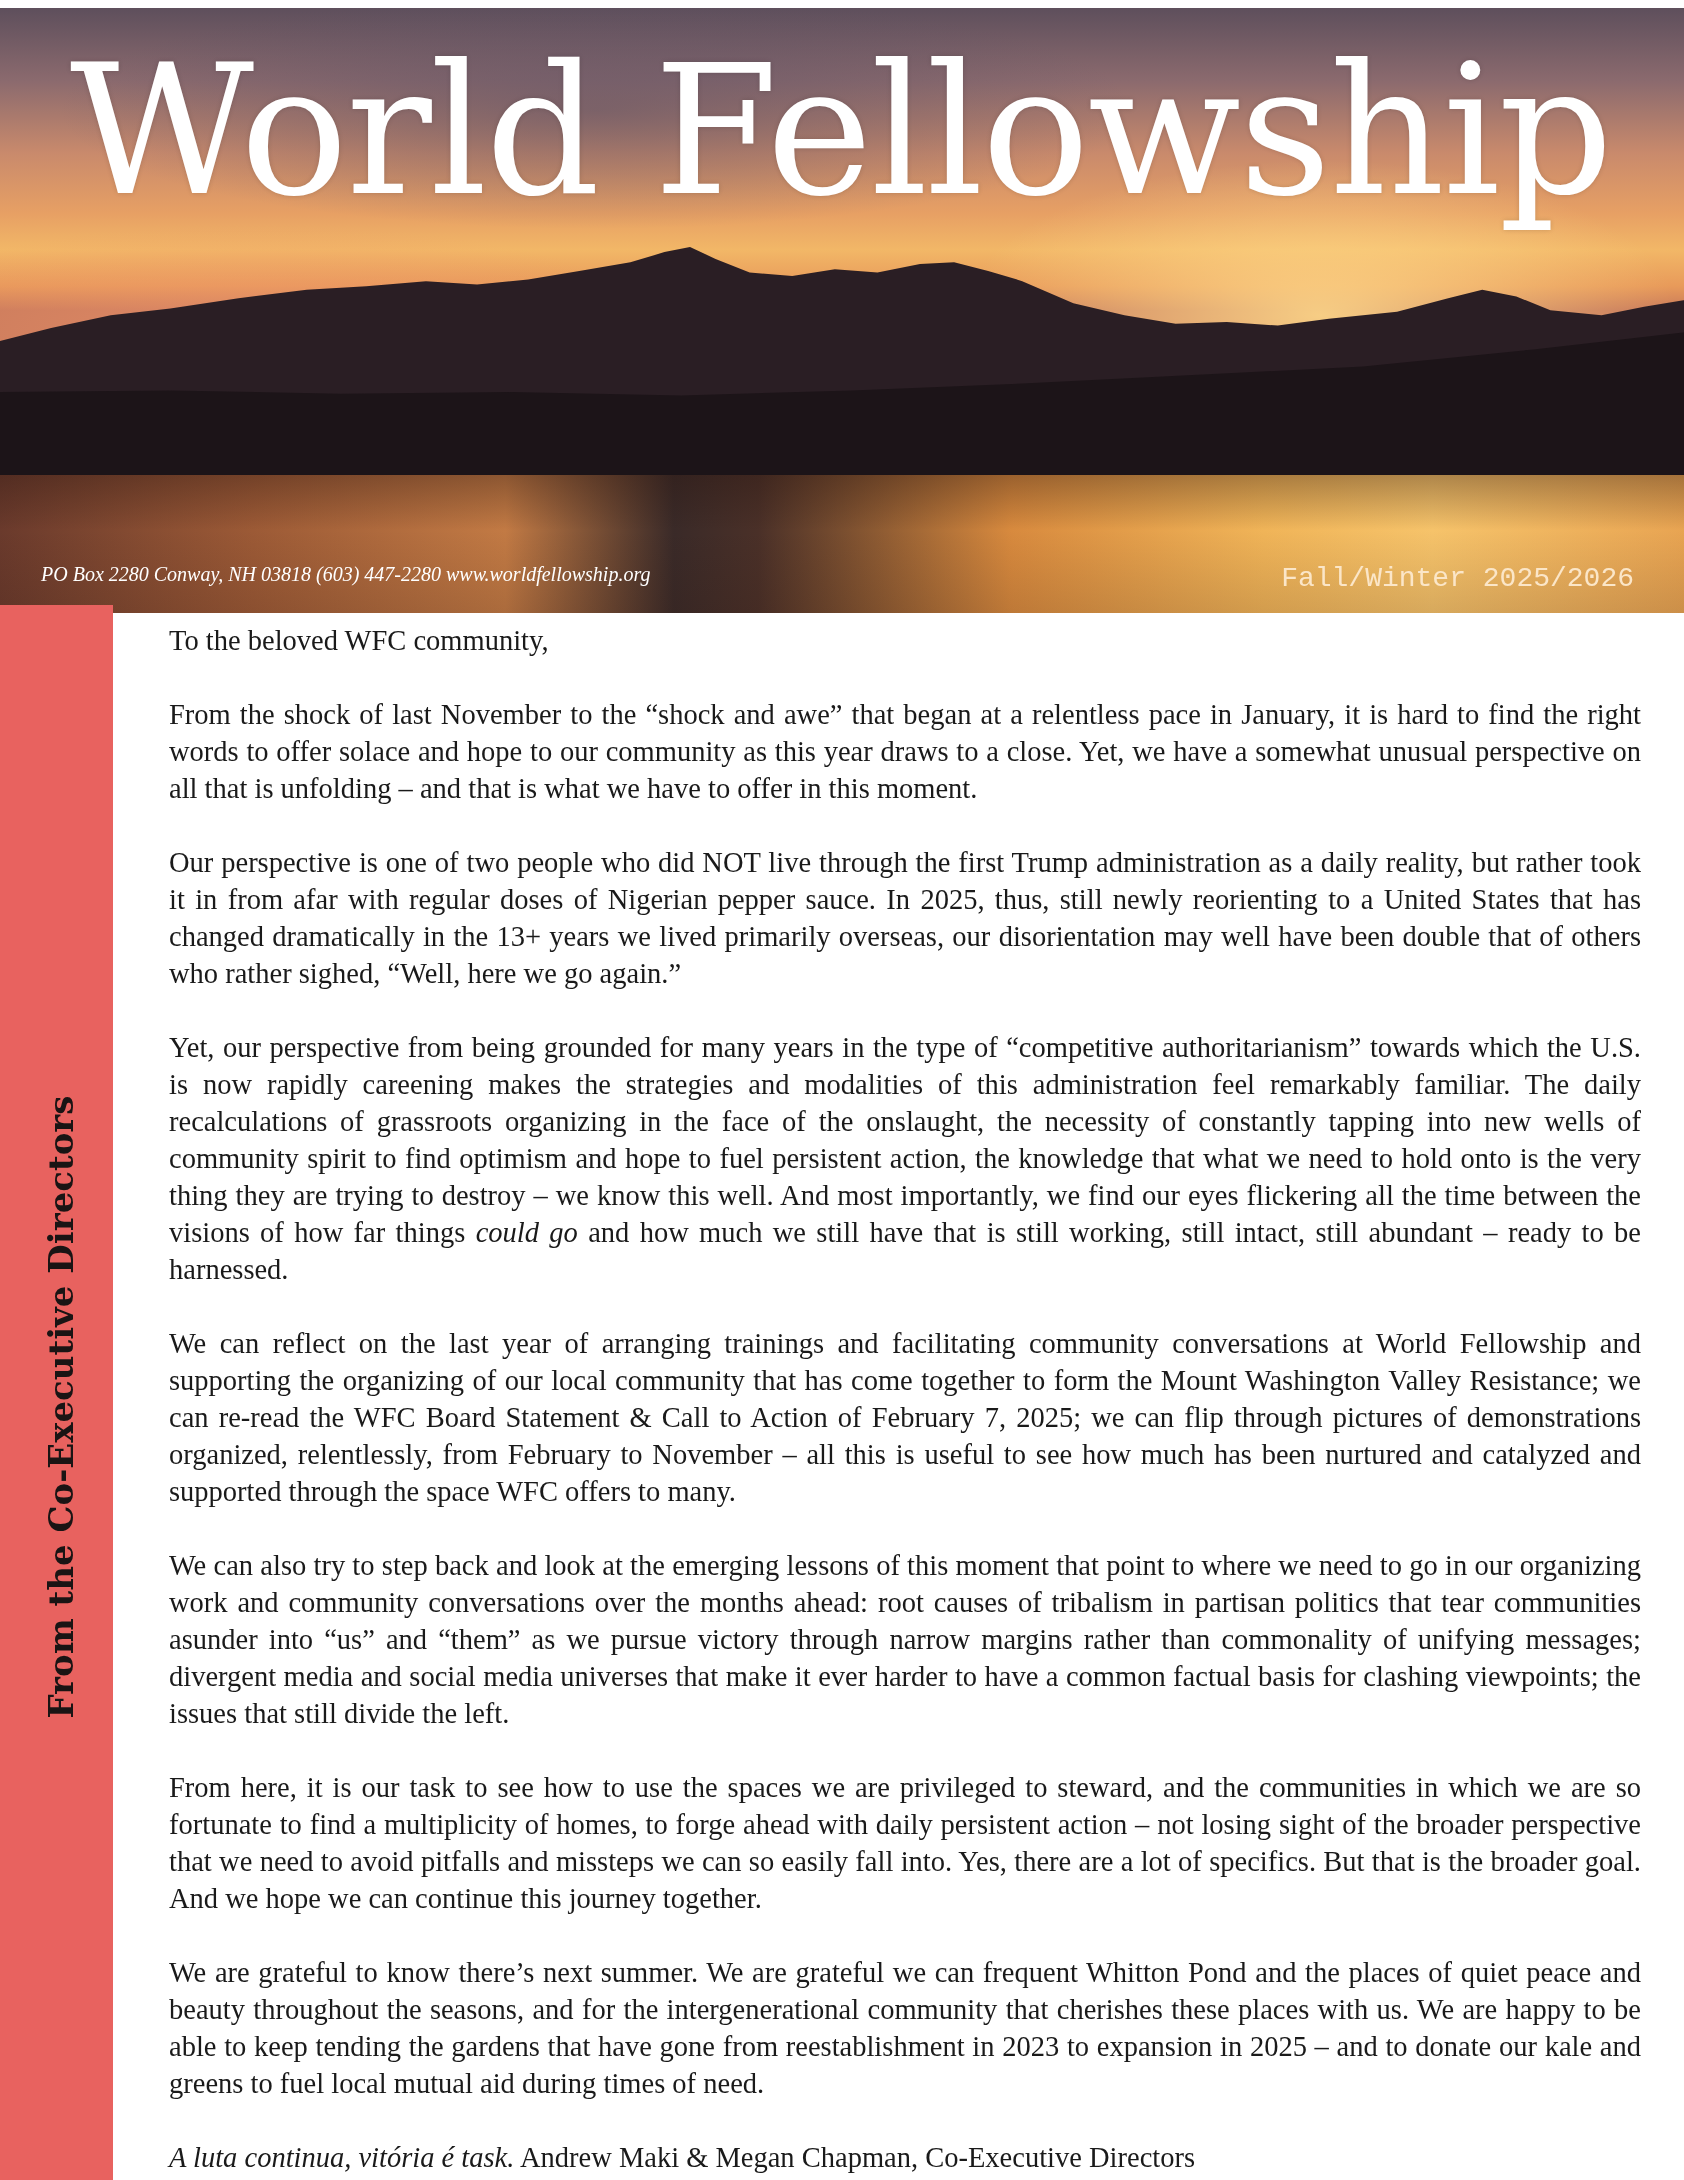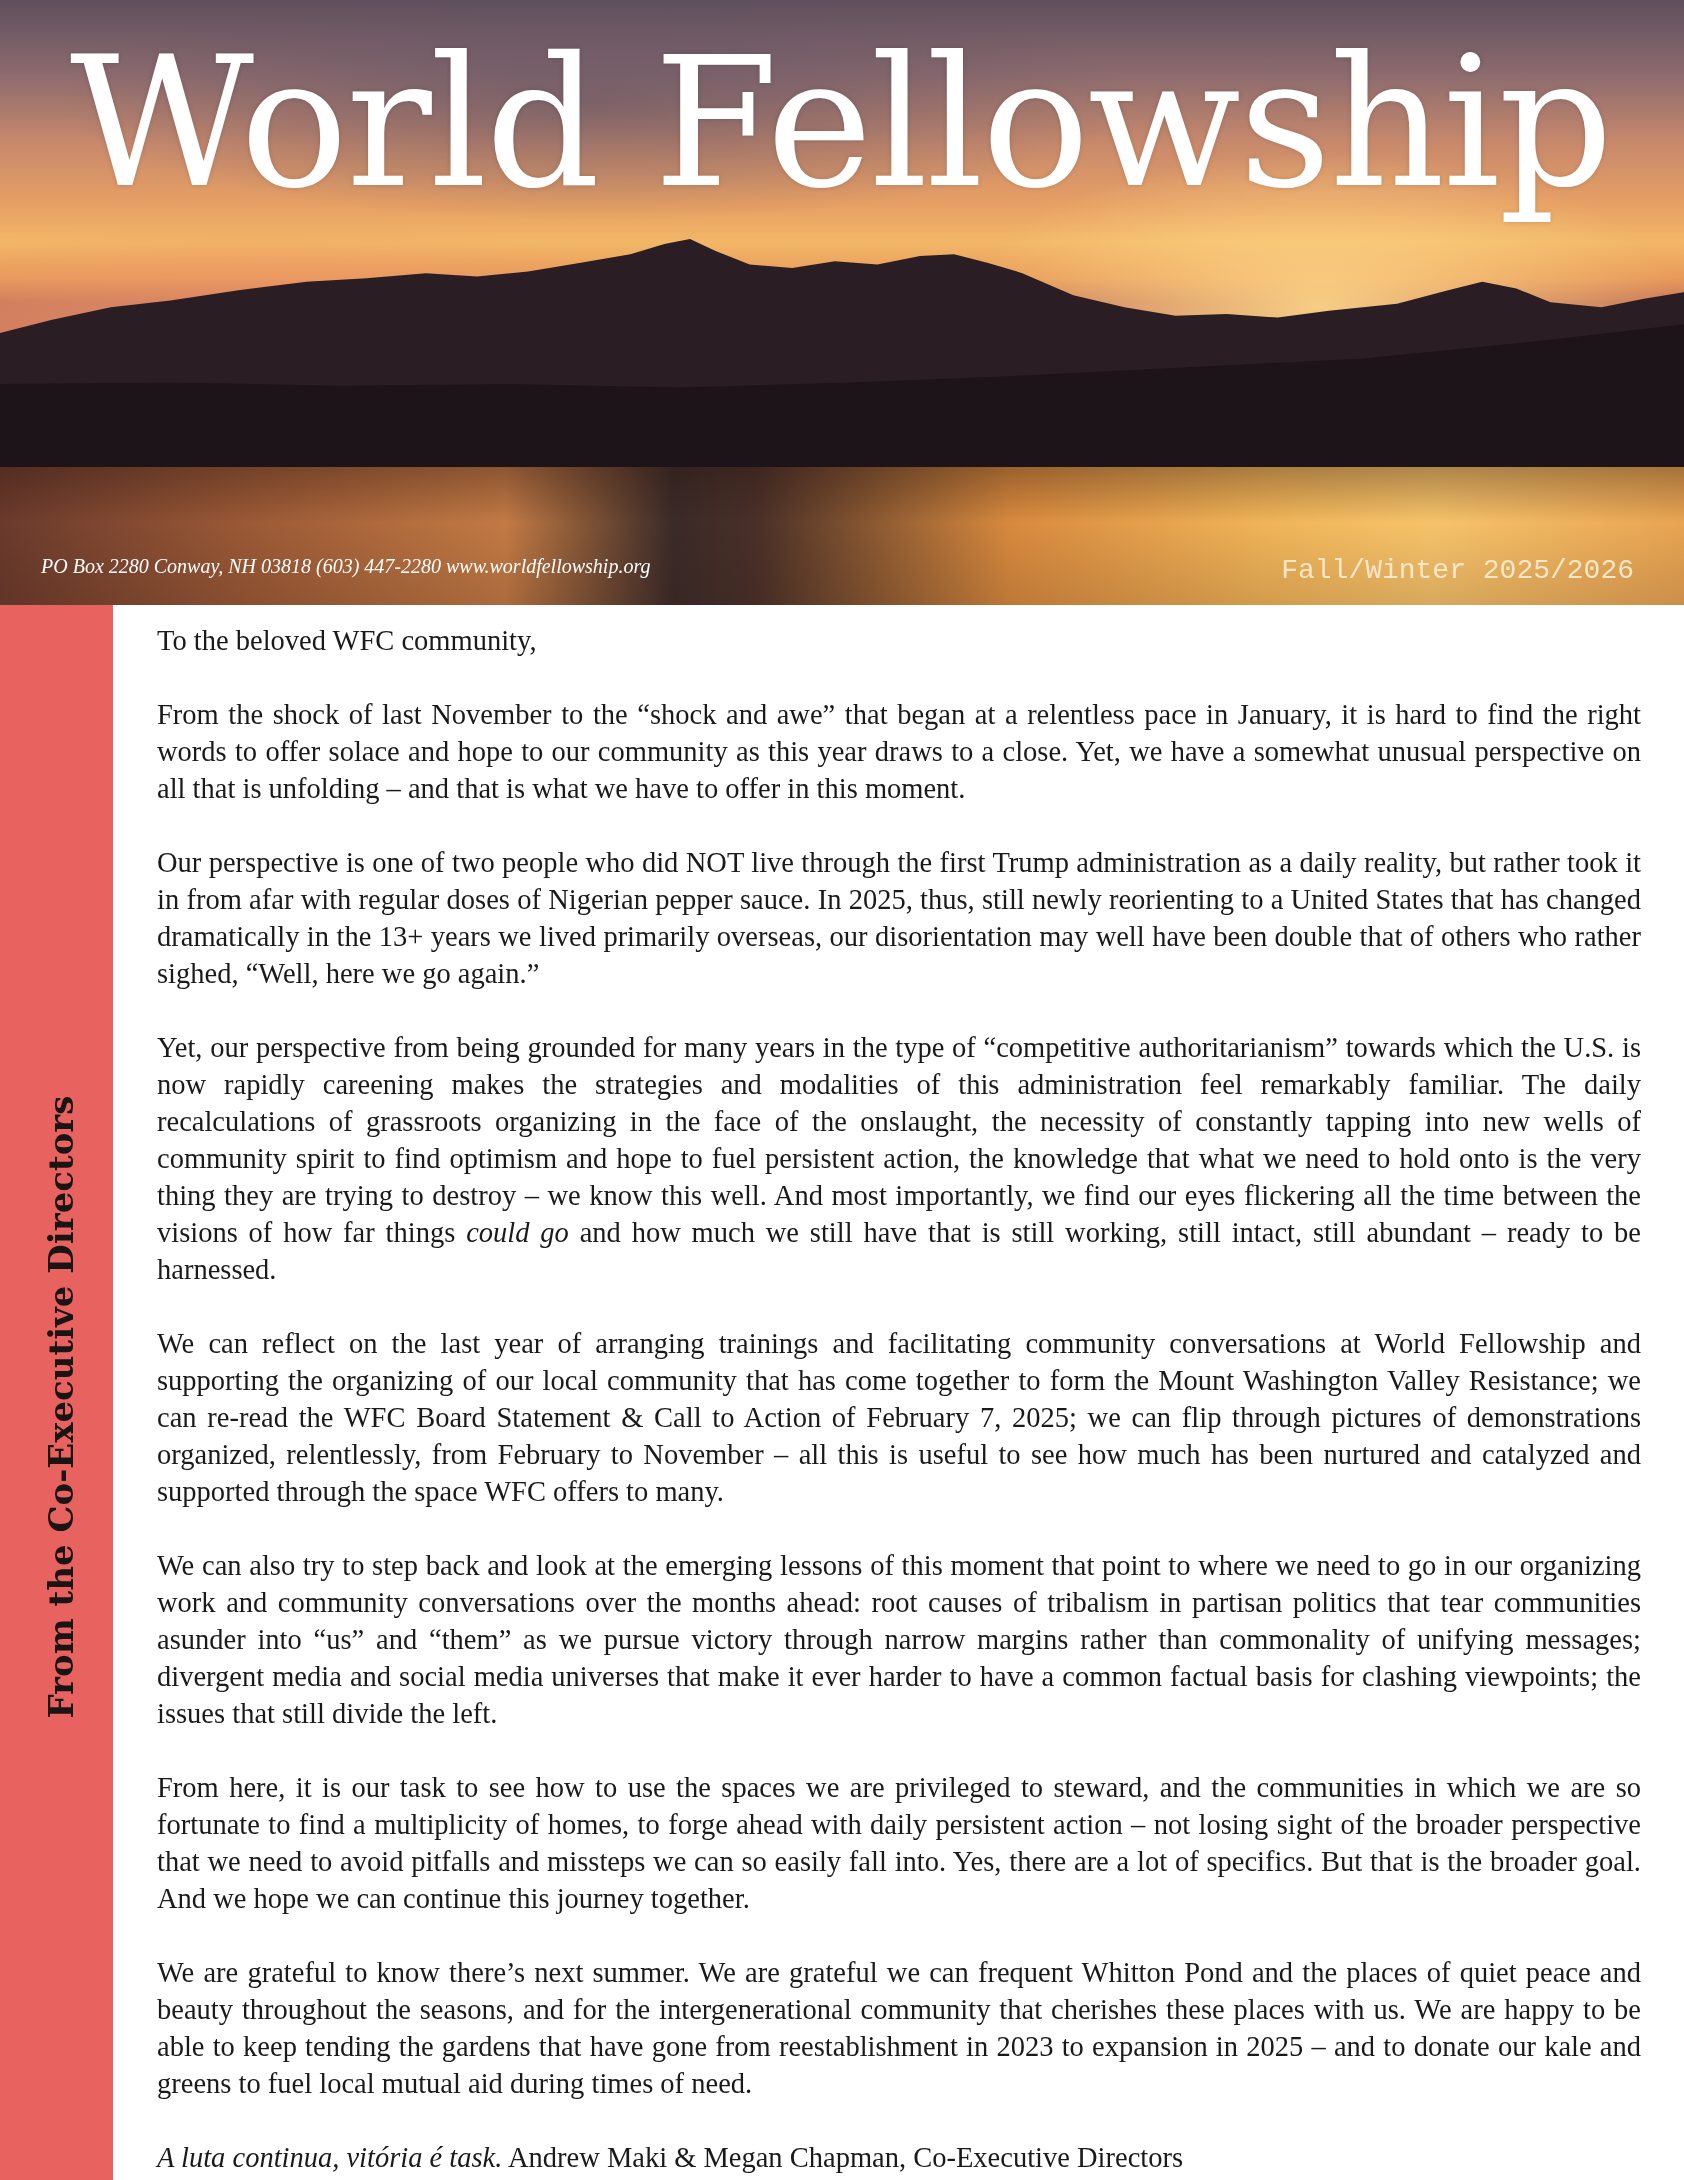--- a/index.html
+++ b/index.html
@@ -3,21 +3,21 @@
 <meta charset="utf-8">
 <style>
   html, body { margin: 0; padding: 0; }
   body {
     width: 1685px; height: 2181px; overflow: hidden;
     background: #ffffff;
     font-family: "DejaVu Serif", "Liberation Serif", serif;
     position: relative;
   }
   .header {
-    position: absolute; left: 0; top: 0; width: 1685px; height: 605px;
+    position: absolute; left: 0; top: 8px; width: 1685px; height: 605px;
     overflow: hidden;
     background: linear-gradient(180deg, #5e4f5c 0%, #8b6a6e 12%, #c98a6c 24%, #e7a064 34%, #f2b767 40%, #e89a5a 46%, #c8795a 50%);
   }
   .sky-glow {
     position: absolute; left: 0; top: 0; width: 100%; height: 477px;
     background:
       radial-gradient(ellipse 511px 221px at 1320px 307px, rgba(255,220,140,0.85), rgba(255,200,120,0) 70%),
       radial-gradient(ellipse 767px 170px at 596px 102px, rgba(90,80,100,0.55), rgba(90,80,100,0) 70%),
       radial-gradient(ellipse 596px 153px at 256px 324px, rgba(240,150,110,0.6), rgba(240,150,110,0) 70%);
   }
@@ -56,21 +56,21 @@
     position: absolute; left: 61px; top: 1407px;
     transform: translate(-50%, -50%) rotate(-90deg);
     font-family: "DejaVu Serif", "Liberation Serif", serif;
     font-weight: bold; font-size: 34px; color: #1a1414; white-space: nowrap;
   }
   .letter {
     position: absolute; left: 157px; top: 622px; width: 1484px;
     font-family: "Liberation Serif", "DejaVu Serif", serif;
     font-size: 28.5px; line-height: 37px; color: #1a1a1a;
   }
-  .letter p { margin: 0 0 37px 0; text-align: justify; }
+  .letter p { margin: 0 0 37px 12px; text-align: justify; }
   .letter p.greeting { text-align: left; }
   .letter p.signoff { text-align: left; }
   em { font-style: italic; }
 </style>
 </head>
 <body>
 
 <div class="header">
   <div class="sky-glow"></div>
   <svg class="mountains" viewBox="0 0 1978 280" preserveAspectRatio="none" width="1685" height="239">

